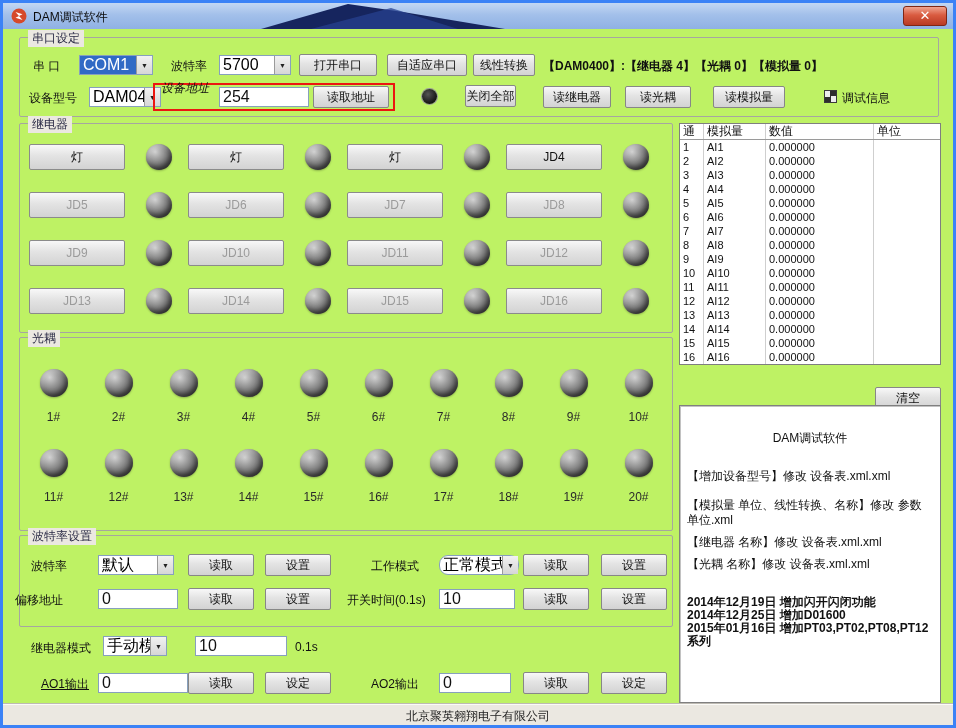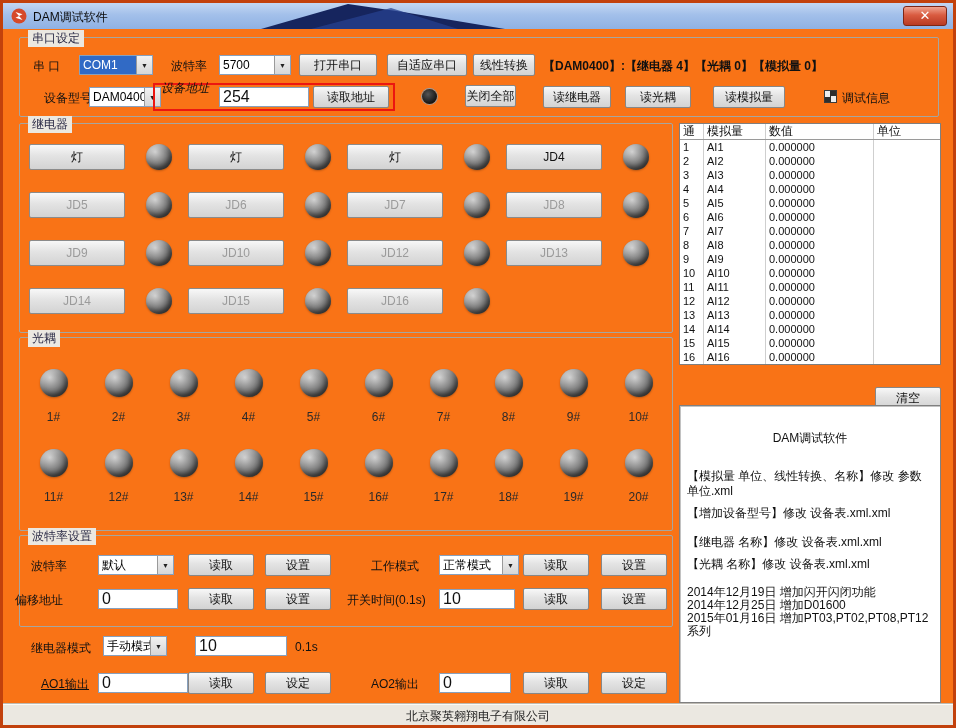--- a/index.html
+++ b/index.html
@@ -1,37 +1,37 @@
 <!DOCTYPE html>
 <html><head>
 <meta charset="utf-8">
 <style>
   * { margin:0; padding:0; box-sizing:border-box; }
   html,body { width:956px; height:728px; }
   body { font-family:"Liberation Sans","DejaVu Sans",sans-serif; font-size:12px; background:#c8c8c8; }
-  #window { position:relative; width:956px; height:728px; border:3px solid #c2410c; background:#f97316; overflow:hidden; }
+  #window { position:relative; width:956px; height:728px; border:3px solid #3b82f6; background:#bef264; overflow:hidden; }
 
   
   #titlebar { position:absolute; left:0; top:0; width:950px; height:26px;
     background:linear-gradient(180deg,#c3d7f3 0%,#a3c0ea 45%,#8fb1e3 100%); overflow:hidden; }
   .wp { position:absolute; left:250px; top:0; }
   .app-icon { position:absolute; left:8px; top:5px; width:16px; height:16px; }
   .title-text { position:absolute; left:30px; top:6px; color:#0b0b0b; }
   .close-btn { position:absolute; right:6px; top:3px; width:44px; height:20px;
     background:linear-gradient(180deg,#f0a490 0%,#d95b40 45%,#b93a23 100%);
     border:1px solid #7e2615; border-radius:3px; color:#fff; font-weight:bold;
     font-size:13px; line-height:16px; text-align:center; font-family:inherit; }
 
   
   .lbl { position:absolute; color:#111; white-space:nowrap; }
   .btn { position:absolute; height:22px; background:linear-gradient(180deg,#f8f8f8,#e3e3e3 45%,#d3d3d3);
     border:1px solid #878787; border-radius:2px; font-size:12px; color:#111; text-align:center;
     font-family:inherit; line-height:18px; }
   .combo { position:absolute; height:20px; background:#fff; border:1px solid #87a0bd; display:flex; align-items:stretch; }
-  .combo .ctext { flex:1; padding:1px 3px; white-space:nowrap; overflow:hidden; font-size:12px; line-height:16px; }
+  .combo .ctext { flex:1; padding:1px 3px; white-space:nowrap; overflow:hidden; font-size:16px; line-height:16px; }
   .combo .ctext.sel { background:#316ac5; color:#fff; }
   .combo .carrow { width:16px; background:linear-gradient(180deg,#f2f2f2,#d6d6d6); border-left:1px solid #9a9a9a;
     display:flex; align-items:center; justify-content:center; font-size:7px; color:#222; }
   .tinput { position:absolute; height:20px; border:1px solid #87a0bd; background:#fff; font-size:16px;
     padding:0 3px; font-family:inherit; color:#111; }
 
   .group { position:absolute; border:1px solid #a6a6a0; border-radius:2px; }
   .gtitle { position:absolute; top:-8px; left:8px; background:#ebe8e1; padding:0 4px; color:#2a2a46; }
 
   .sphere { width:26px; height:26px; border-radius:50%;
@@ -72,21 +72,21 @@
   .opto-cell .sphere { width:28px; height:28px; }
   .opto-num { margin-top:13px; color:#2a2a2a; font-size:12px; }
 
   
   #info-panel { position:absolute; left:676px; top:402px; width:262px; height:298px; background:#fff;
     border:1px solid #808080; box-shadow:inset 1px 1px 0 #c2c2c2; padding:8px 7px; color:#111; overflow:hidden; }
   .info-title { text-align:center; margin:16px 0 22px; }
   .info-line { line-height:15px; margin-bottom:7px; }
   .info-line.gap { margin-bottom:14px; }
   .info-date { line-height:13px; margin-bottom:0; }
-  .info-dates { margin-top:14px; }
+  .info-dates { margin-top:24px;font-weight:bold; }
 
   
   #statusbar { position:absolute; left:0; top:700px; width:950px; height:22px; background:#ebe8e1;
     border-top:1px solid #bdbab2; box-shadow:inset 0 1px 0 #fbfaf7; }
   #statusbar .company { position:absolute; left:0; right:0; top:4px; text-align:center; color:#222; }
 </style>
 </head>
 <body>
 
 <div id="window">
@@ -118,21 +118,21 @@
   <span class="lbl" style="left:168px; top:55px;">波特率</span>
   <div class="combo" style="left:216px; top:52px; width:72px;">
     <span class="ctext">5700</span>
     <span class="carrow">▼</span>
   </div>
   <button class="btn" style="left:296px; top:51px; width:78px;">打开串口</button>
   <button class="btn" style="left:384px; top:51px; width:80px;">自适应串口</button>
   <button class="btn" style="left:470px; top:51px; width:62px;">线性转换</button>
   <span class="lbl summary" style="left:540px; top:55px;">【DAM0400】:【继电器  4】【光耦 0】【模拟量 0】</span>
 
-  <span class="lbl" style="left:41px; top:87px;">设备型号</span>
+  <span class="lbl" style="left:26px; top:87px;">设备型号</span>
   <div class="combo" style="left:86px; top:84px; width:72px;">
     <span class="ctext">DAM0400</span>
     <span class="carrow">▼</span>
   </div>
   <div id="addr-highlight"></div>
   <span class="lbl" style="left:158px; top:77px;font-style:italic;">设备地址</span>
   <input class="tinput" style="left: 216px; top: 84px; width: 90px;" value="254">
   <button class="btn" style="left:310px; top:83px; width:76px;">读取地址</button>
   <div class="led"></div>
   <button class="btn" style="left:462px; top:82px; width:51px;">关闭全部</button>
@@ -180,20 +180,24 @@
       </div>
     <div class="relay-cell">
         <button class="relaybtn off">JD9</button>
         <div class="sphere"></div>
       </div>
     <div class="relay-cell">
         <button class="relaybtn off">JD10</button>
         <div class="sphere"></div>
       </div>
     <div class="relay-cell">
+        <button class="relaybtn off">JD11</button>
+        <div class="sphere"></div>
+      </div>
+    <div class="relay-cell">
         <button class="relaybtn off">JD12</button>
         <div class="sphere"></div>
       </div>
     <div class="relay-cell">
         <button class="relaybtn off">JD13</button>
         <div class="sphere"></div>
       </div>
     <div class="relay-cell">
         <button class="relaybtn off">JD14</button>
         <div class="sphere"></div>
@@ -406,21 +410,21 @@
     <span class="gtitle">波特率设置</span>
   </div>
   <span class="lbl" style="left:28px; top:555px;">波特率</span>
   <div class="combo" style="left:95px; top:552px; width:76px;">
     <span class="ctext">默认</span>
     <span class="carrow">▼</span>
   </div>
   <button class="btn" style="left:185px; top:551px; width:66px;">读取</button>
   <button class="btn" style="left:262px; top:551px; width:66px;">设置</button>
   <span class="lbl" style="left:368px; top:555px;">工作模式</span>
-  <div class="combo" style="left:436px; top:552px; width:80px;">
+  <div class="combo" style="left:436px; top:552px; width:80px;border-radius:9px;">
     <span class="ctext">正常模式</span>
     <span class="carrow">▼</span>
   </div>
   <button class="btn" style="left:520px; top:551px; width:66px;">读取</button>
   <button class="btn" style="left:598px; top:551px; width:66px;">设置</button>
 
   <span class="lbl" style="left:12px; top:589px;">偏移地址</span>
   <input class="tinput" style="left: 95px; top: 586px; width: 80px;" value="0">
   <button class="btn" style="left:185px; top:585px; width:66px;">读取</button>
   <button class="btn" style="left:262px; top:585px; width:66px;">设置</button>
@@ -441,22 +445,22 @@
   <input class="tinput" style="left: 95px; top: 670px; width: 90px;" value="0">
   <button class="btn" style="left:185px; top:669px; width:66px;">读取</button>
   <button class="btn" style="left:262px; top:669px; width:66px;">设定</button>
   <span class="lbl" style="left:368px; top:673px;">AO2输出</span>
   <input class="tinput" style="left: 436px; top: 670px; width: 72px;" value="0">
   <button class="btn" style="left:520px; top:669px; width:66px;">读取</button>
   <button class="btn" style="left:598px; top:669px; width:66px;">设定</button>
 
   <div id="info-panel">
     <div class="info-title">DAM调试软件</div>
+    <div class="info-line gap">【增加设备型号】修改  设备表.xml.xml</div>
     <div class="info-line">【模拟量 单位、线性转换、名称】修改 参数单位.xml</div>
-    <div class="info-line gap">【增加设备型号】修改  设备表.xml.xml</div>
     <div class="info-line">【继电器 名称】修改  设备表.xml.xml</div>
     <div class="info-line">【光耦 名称】修改  设备表.xml.xml</div>
     <div class="info-dates">
       <div class="info-date">2014年12月19日  增加闪开闪闭功能</div>
       <div class="info-date">2014年12月25日  增加D01600</div>
       <div class="info-date">2015年01月16日  增加PT03,PT02,PT08,PT12系列</div>
     </div>
   </div>
 
   <div id="statusbar">

